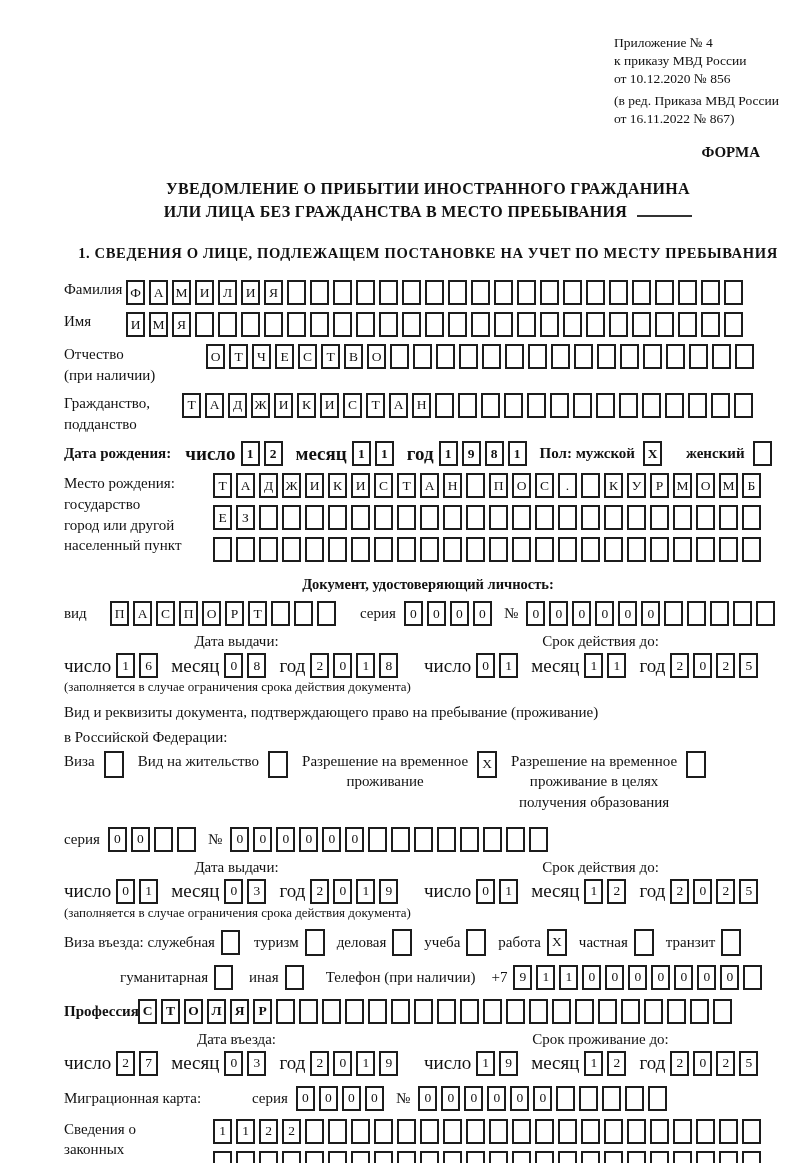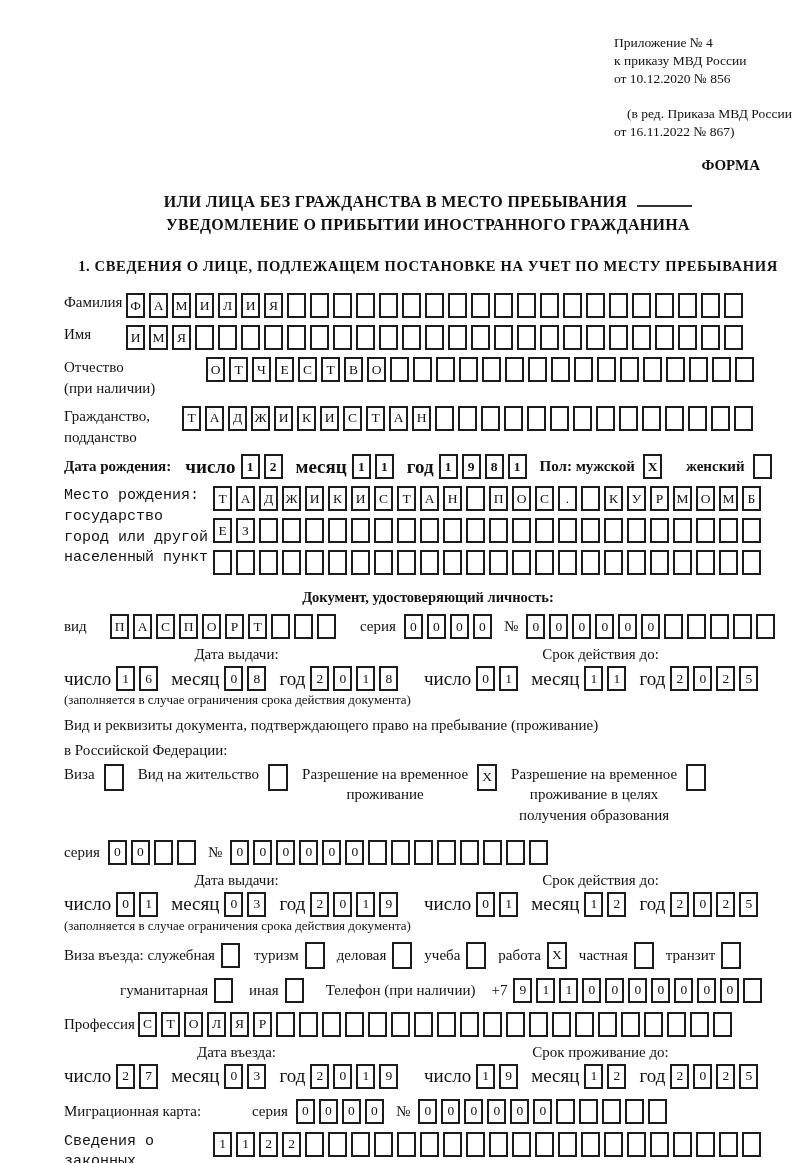--- a/index.html
+++ b/index.html
@@ -2,39 +2,39 @@
 <html><head>
 <meta charset="utf-8">
 <style>
   html,body{margin:0;padding:0;}
   body{
     width:800px;height:1163px;overflow:hidden;background:#ffffff;color:#111;
     font-family:"Liberation Serif","DejaVu Serif",serif;
   }
   .sheet{box-sizing:border-box;width:800px;height:1059px;padding:34px 8px 0 64px;}
   .appendix{margin-left:550px;font-size:13.5px;line-height:1.32;}
-  .appendix .ed{margin-top:18px;text-align:right;}
+  .appendix .ed{margin-top:5px;}
   .forma{margin-top:16px;text-align:right;padding-right:32px;font-weight:bold;font-size:15px;}
   .title{margin-top:16px;text-align:center;font-weight:bold;font-size:16px;line-height:1.45;letter-spacing:.3px;}
   .blank-line{display:inline-block;width:55px;border-bottom:2px solid #333;height:14px;margin-left:10px;}
   .sec-heading{margin-top:22px;margin-bottom:18px;text-align:center;font-weight:bold;font-size:14.6px;letter-spacing:.6px;}
   .lbl{font-size:15px;line-height:1.25;}
   .frow{display:flex;align-items:flex-start;margin-bottom:7px;}
   .cells{display:inline-flex;flex-wrap:nowrap;}
   .cell{
     display:inline-flex;flex:none;align-items:center;justify-content:center;
     width:15px;height:21px;border:2px solid #1c1c1c;margin-right:4px;
     font-size:13.5px;background:#fff;
   }
   .checkbox{width:16px;height:23px;margin-right:0;}
   .lw62{width:62px;flex:none;}
   .lw65{width:66px;flex:none;}
   .lw118{width:118px;flex:none;}
   .lw142{width:142px;flex:none;}
-  .lw148{width:149px;flex:none;font-family:Liberation Mono, monospace;}
+  .lw148{width:149px;flex:none;}
   .stack>div{line-height:1.38;}
   .dgroup{display:inline-flex;align-items:center;}
   .dgroup .dlbl{font-size:19px;margin-right:5px;}
   .dgroup .cells{margin-right:9px;}
   .dhead{display:flex;font-size:15px;margin-bottom:3px;margin-top:4px;}
   .dhead .h1{width:345px;text-align:center;}
   .dhead .h2{flex:1;text-align:center;}
   .daterow{display:flex;align-items:center;}
   .daterow .g1{width:360px;flex:none;display:inline-flex;align-items:center;}
   .note{text-align:left;font-size:13px;margin-top:1px;margin-bottom:8px;}
@@ -59,22 +59,22 @@
     <div>Приложение № 4</div>
     <div>к приказу МВД России</div>
     <div>от 10.12.2020 № 856</div>
     <div class="ed">(в ред. Приказа МВД России</div>
     <div>от 16.11.2022 № 867)</div>
   </div>
 
   <div class="forma">ФОРМА</div>
 
   <div class="title">
+    <div>УВЕДОМЛЕНИЕ О ПРИБЫТИИ ИНОСТРАННОГО ГРАЖДАНИНА</div>
     <div><span>ИЛИ ЛИЦА БЕЗ ГРАЖДАНСТВА В МЕСТО ПРЕБЫВАНИЯ</span><span class="blank-line"></span></div>
-    <div>УВЕДОМЛЕНИЕ О ПРИБЫТИИ ИНОСТРАННОГО ГРАЖДАНИНА</div>
   </div>
 
   <div class="sec-heading">1. СВЕДЕНИЯ О ЛИЦЕ, ПОДЛЕЖАЩЕМ ПОСТАНОВКЕ НА УЧЕТ ПО МЕСТУ ПРЕБЫВАНИЯ</div>
 
   <div class="frow">
     <span class="lbl lw62">Фамилия</span>
     <span class="cells">
         <span class="cell">Ф</span>
         <span class="cell">А</span>
         <span class="cell">М</span>
@@ -554,21 +554,21 @@
         <span class="cell">0</span>
         <span class="cell">0</span>
         <span class="cell">0</span>
         <span class="cell">0</span>
         <span class="cell">0</span>
         <span class="cell">0</span>
         <span class="cell"></span>
       </span>
   </div>
 
-  <div class="frow" style="align-items:center;">
+  <div class="frow" style="align-items:center;font-weight:bold;">
     <span class="lbl lw65" style="margin-right:8px;">Профессия</span>
     <span class="cells">
         <span class="cell">С</span>
         <span class="cell">Т</span>
         <span class="cell">О</span>
         <span class="cell">Л</span>
         <span class="cell">Я</span>
         <span class="cell">Р</span>
         <span class="cell"></span>
         <span class="cell"></span>

